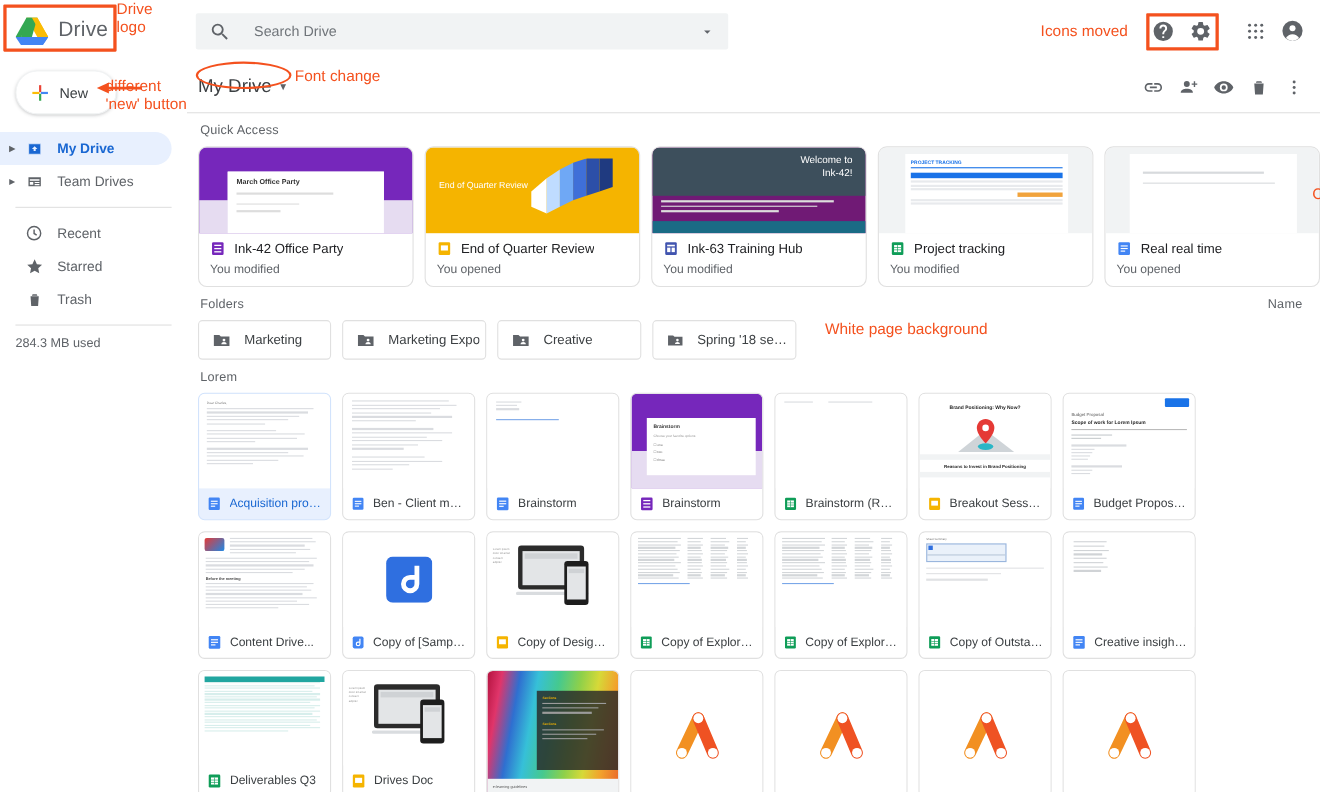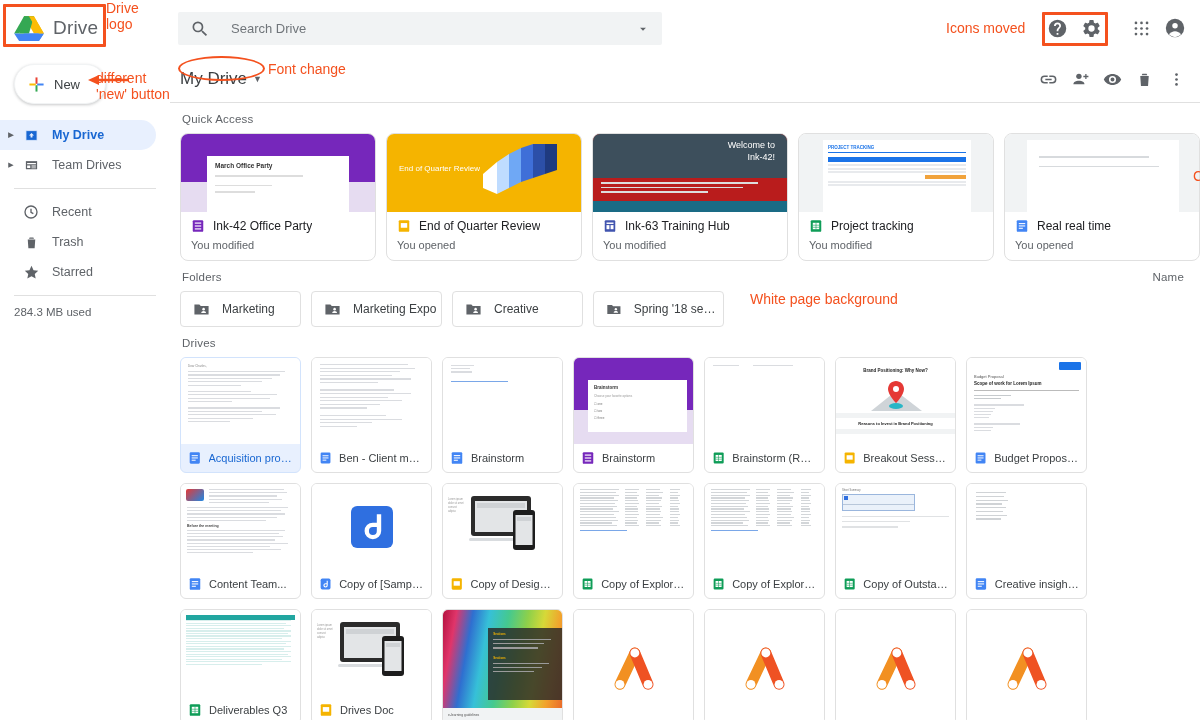--- a/index.html
+++ b/index.html
@@ -287,35 +287,35 @@
             <circle cx="12" cy="12" r="9"></circle>
               <path d="M12 7v5.4l3.5 2.1"></path>
           </svg>
         </span>
         <span class="nav-label">Recent</span>
       </div>
 
       <div class="nav-item">
         <span class="nav-arrow"></span>
         <span class="nav-ico">
+          <svg width="17" height="17" viewBox="0 0 24 24" fill="#5f6368">
+            <path d="M12 2.5l2.9 6.2 6.6.8-4.9 4.5 1.3 6.5-5.9-3.3-5.9 3.3 1.3-6.5L2.5 9.5l6.6-.8z"></path>
+          </svg>
+        </span>
+        <span class="nav-label">Starred</span>
+      </div>
+
+      <div class="nav-item">
+        <span class="nav-arrow"></span>
+        <span class="nav-ico">
           <svg width="15" height="15" viewBox="0 0 24 24" fill="#5f6368">
             <path d="M6 7h12l-1 14H7zM9 4h6l1 2H8z"></path>
           </svg>
         </span>
         <span class="nav-label">Trash</span>
-      </div>
-
-      <div class="nav-item">
-        <span class="nav-arrow"></span>
-        <span class="nav-ico">
-          <svg width="17" height="17" viewBox="0 0 24 24" fill="#5f6368">
-            <path d="M12 2.5l2.9 6.2 6.6.8-4.9 4.5 1.3 6.5-5.9-3.3-5.9 3.3 1.3-6.5L2.5 9.5l6.6-.8z"></path>
-          </svg>
-        </span>
-        <span class="nav-label">Starred</span>
       </div>
 
       <div class="nav-sep"></div>
 
       <div class="storage">284.3 MB used</div>
     </div>
 
   </div>
 
   <div class="main">
@@ -410,21 +410,21 @@
               <rect x="3" y="2" width="18" height="20" rx="2" fill="#f5b400"></rect>
               <rect x="6.5" y="7" width="11" height="8" fill="#fff"></rect>
             </svg>
             <span class="t">End of Quarter Review</span>
           </div>
           <div class="qa-sub">You opened</div>
         </div>
       </div>
 
       <div class="qa-card">
-        <div class="qa-thumb" style="background:#b91c1c;">
+        <div class="qa-thumb" style="background:#701a75;">
           <div style="position:absolute;left:0;top:0;width:100%;height:44px;background:#3d4f5c;"></div>
           <div style="position:absolute;right:12px;top:5px;font-size:9px;color:#fff;text-align:right;line-height:1.35;">Welcome to<br>Ink-42!</div>
           <div style="position:absolute;left:8px;top:48px;right:8px;">
             <div style="height:1.5px;background:#ddd;width:88%;margin-bottom:3px;"></div>
             <div style="height:1.5px;background:#ddd;width:80%;margin-bottom:3px;"></div>
             <div style="height:1.5px;background:#ddd;width:60%;"></div>
           </div>
           <div style="position:absolute;left:0;bottom:0;width:100%;height:11px;background:#1a6b85;"></div>
         </div>
         <div class="qa-meta">
@@ -524,21 +524,21 @@
       <div class="folder-chip" style="width:131px;">
         <svg width="17" height="17" viewBox="0 0 24 24" fill="#5f6368">
           <path d="M2 5h7l2 2h11v12H2z"></path>
             <circle cx="15" cy="11.5" r="1.8" fill="#fff"></circle>
             <path d="M11.6 17c0-1.9 1.5-2.9 3.4-2.9s3.4 1 3.4 2.9z" fill="#fff"></path>
         </svg>
         <span class="fname">Spring '18 seme...</span>
       </div>
     </div>
 
-    <div class="section-label">Drives</div>
+    <div class="section-label">Lorem</div>
     <div class="files-grid" id="files-grid">
         <div class="file-card selected">
           <div class="file-thumb">
             <div style="padding:6px 7px;">
               <div style="font-size:3px;color:#888;margin-bottom:3px;">Dear Charles,</div>
               <div style="padding:0;">
                 <div style="height:1.2px;background:#dadce0;width:92%;margin-bottom:2.2px;"></div>
                 <div style="height:1.2px;background:#dadce0;width:88%;margin-bottom:2.2px;"></div>
                 <div style="height:1.2px;background:#dadce0;width:80%;margin-bottom:2.2px;"></div>
                 <div style="height:1.2px;background:#dadce0;width:70%;margin-bottom:2.2px;"></div>
@@ -766,21 +766,21 @@
               </div>
             </div>
           </div>
           <div class="file-foot">
             <svg width="14" height="14" viewBox="0 0 24 24">
               <rect x="3" y="2" width="18" height="20" rx="2" fill="#4285f4"></rect>
               <rect x="6.5" y="7" width="11" height="1.8" fill="#fff"></rect>
               <rect x="6.5" y="11" width="11" height="1.8" fill="#fff"></rect>
               <rect x="6.5" y="15" width="7" height="1.8" fill="#fff"></rect>
             </svg>
-            <span class="fn">Content Team...</span>
+            <span class="fn">Content Drive...</span>
           </div>
         </div>
         <div class="file-card">
           <div class="file-thumb">
             <div style="display:flex;align-items:center;justify-content:center;height:100%;">
               <svg width="42" height="42" viewBox="0 0 48 48">
                 <rect width="48" height="48" rx="7" fill="#2f6fe0"></rect>
                 <path d="M32 12v16.5a7 7 0 11-7-7h7" stroke="#fff" stroke-width="5" fill="none" stroke-linecap="square"></path>
               </svg>
             </div>

